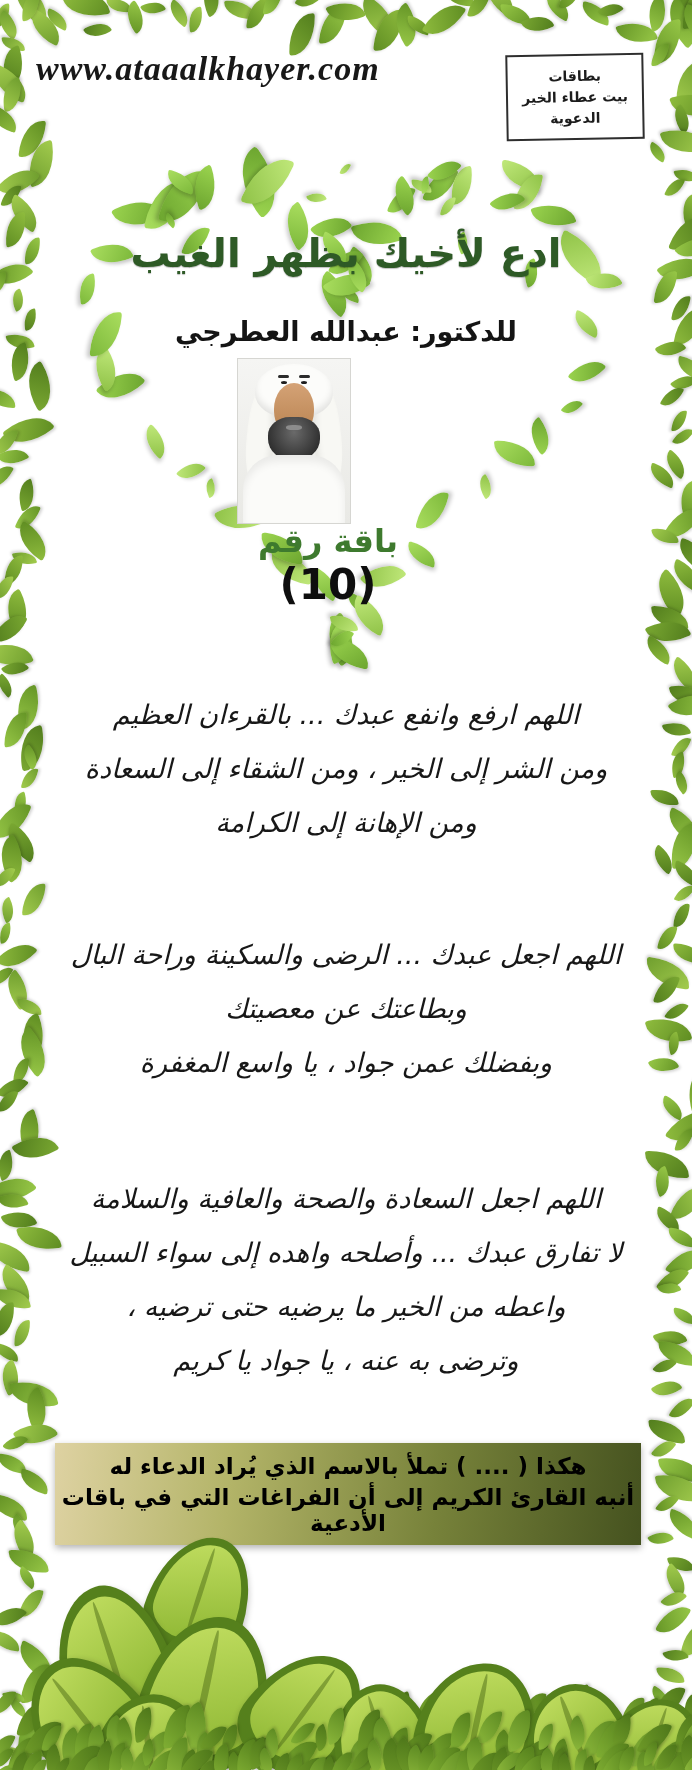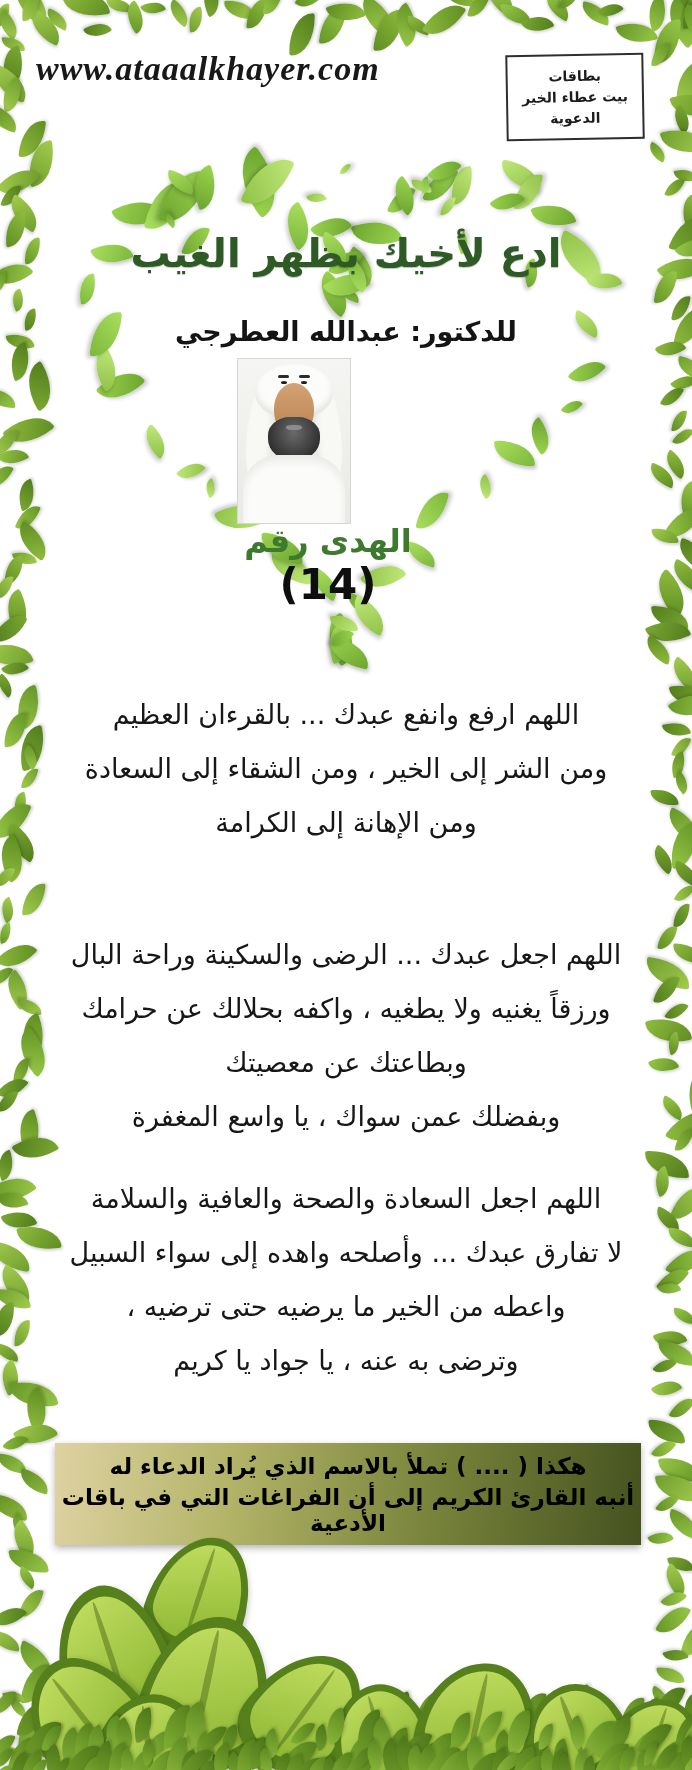--- a/index.html
+++ b/index.html
@@ -43,21 +43,21 @@
   .photo .body{position:absolute;left:5px;top:96px;width:102px;height:68px;background:#fbfbf9;
          border-radius:34% 34% 0 0/52% 52% 0 0;box-shadow:inset 0 6px 8px rgba(0,0,0,.07);}
   
   .series-label{position:absolute;left:0;right:36px;top:522px;z-index:5;text-align:center;
          direction:rtl;font-size:32px;font-weight:bold;color:var(--series-green,#3e7a2e);}
   .series-number{position:absolute;left:0;right:36px;top:560px;z-index:5;text-align:center;
          font-size:42px;font-weight:bold;color:#0e0e0e;}
   
   .dua{position:absolute;left:50px;right:50px;z-index:5;text-align:center;direction:rtl;
        color:#171717;font-size:27px;}
-  .dua-line{height:54px;line-height:54px;white-space:nowrap;}
+  .dua-line{height:54px;line-height:54px;white-space:nowrap;font-style:italic;}
   #dua1{top:688px;} #dua2{top:928px;} #dua3{top:1172px;}
   
   .note{position:absolute;left:55px;top:1443px;width:586px;height:102px;z-index:6;
         background:linear-gradient(97deg,var(--note-light,#ded2a2) 0%,#b3b468 30%,#77823a 65%,var(--note-dark,#45521f) 100%);
         display:flex;flex-direction:column;justify-content:center;gap:5px;
         text-align:center;direction:rtl;font-weight:bold;font-size:23px;color:#000;
         box-shadow:0 3px 7px rgba(0,0,0,.3);}
   
   .bigleaf{position:absolute;border-radius:55% 45% 60% 40%/72% 66% 34% 28%;z-index:7;
            box-shadow:2px 4px 6px rgba(0,0,0,.22);}
@@ -88,34 +88,33 @@
     <div class="face"></div>
     <div class="brow" style="left:40px"></div>
     <div class="brow" style="left:61px"></div>
     <div class="eye" style="left:43px"></div>
     <div class="eye" style="left:63px"></div>
     <div class="beard"></div>
     <div class="mouth"></div>
     <div class="body"></div>
   </div>
 
-  <div class="series-label">الهدى رقم</div>
-  <div class="series-number">(14)</div>
+  <div class="series-label">باقة رقم</div>
+  <div class="series-number">(10)</div>
 
   <div class="dua" id="dua1">
     <div class="dua-line">اللهم ارفع وانفع عبدك ... بالقرءان العظيم</div>
     <div class="dua-line">ومن الشر إلى الخير ، ومن الشقاء إلى السعادة</div>
     <div class="dua-line">ومن الإهانة إلى الكرامة</div>
   </div>
 
   <div class="dua" id="dua2">
     <div class="dua-line">اللهم اجعل عبدك ... الرضى والسكينة وراحة البال</div>
-    <div class="dua-line">ورزقاً يغنيه ولا يطغيه ، واكفه بحلالك عن حرامك</div>
     <div class="dua-line">وبطاعتك عن معصيتك</div>
-    <div class="dua-line">وبفضلك عمن سواك ، يا واسع المغفرة</div>
+    <div class="dua-line">وبفضلك عمن جواد ، يا واسع المغفرة</div>
   </div>
 
   <div class="dua" id="dua3">
     <div class="dua-line">اللهم اجعل السعادة والصحة والعافية والسلامة</div>
     <div class="dua-line">لا تفارق عبدك ... وأصلحه واهده إلى سواء السبيل</div>
     <div class="dua-line">واعطه من الخير ما يرضيه حتى ترضيه ،</div>
     <div class="dua-line">وترضى به عنه ، يا جواد يا كريم</div>
   </div>
 
   <div class="note">

